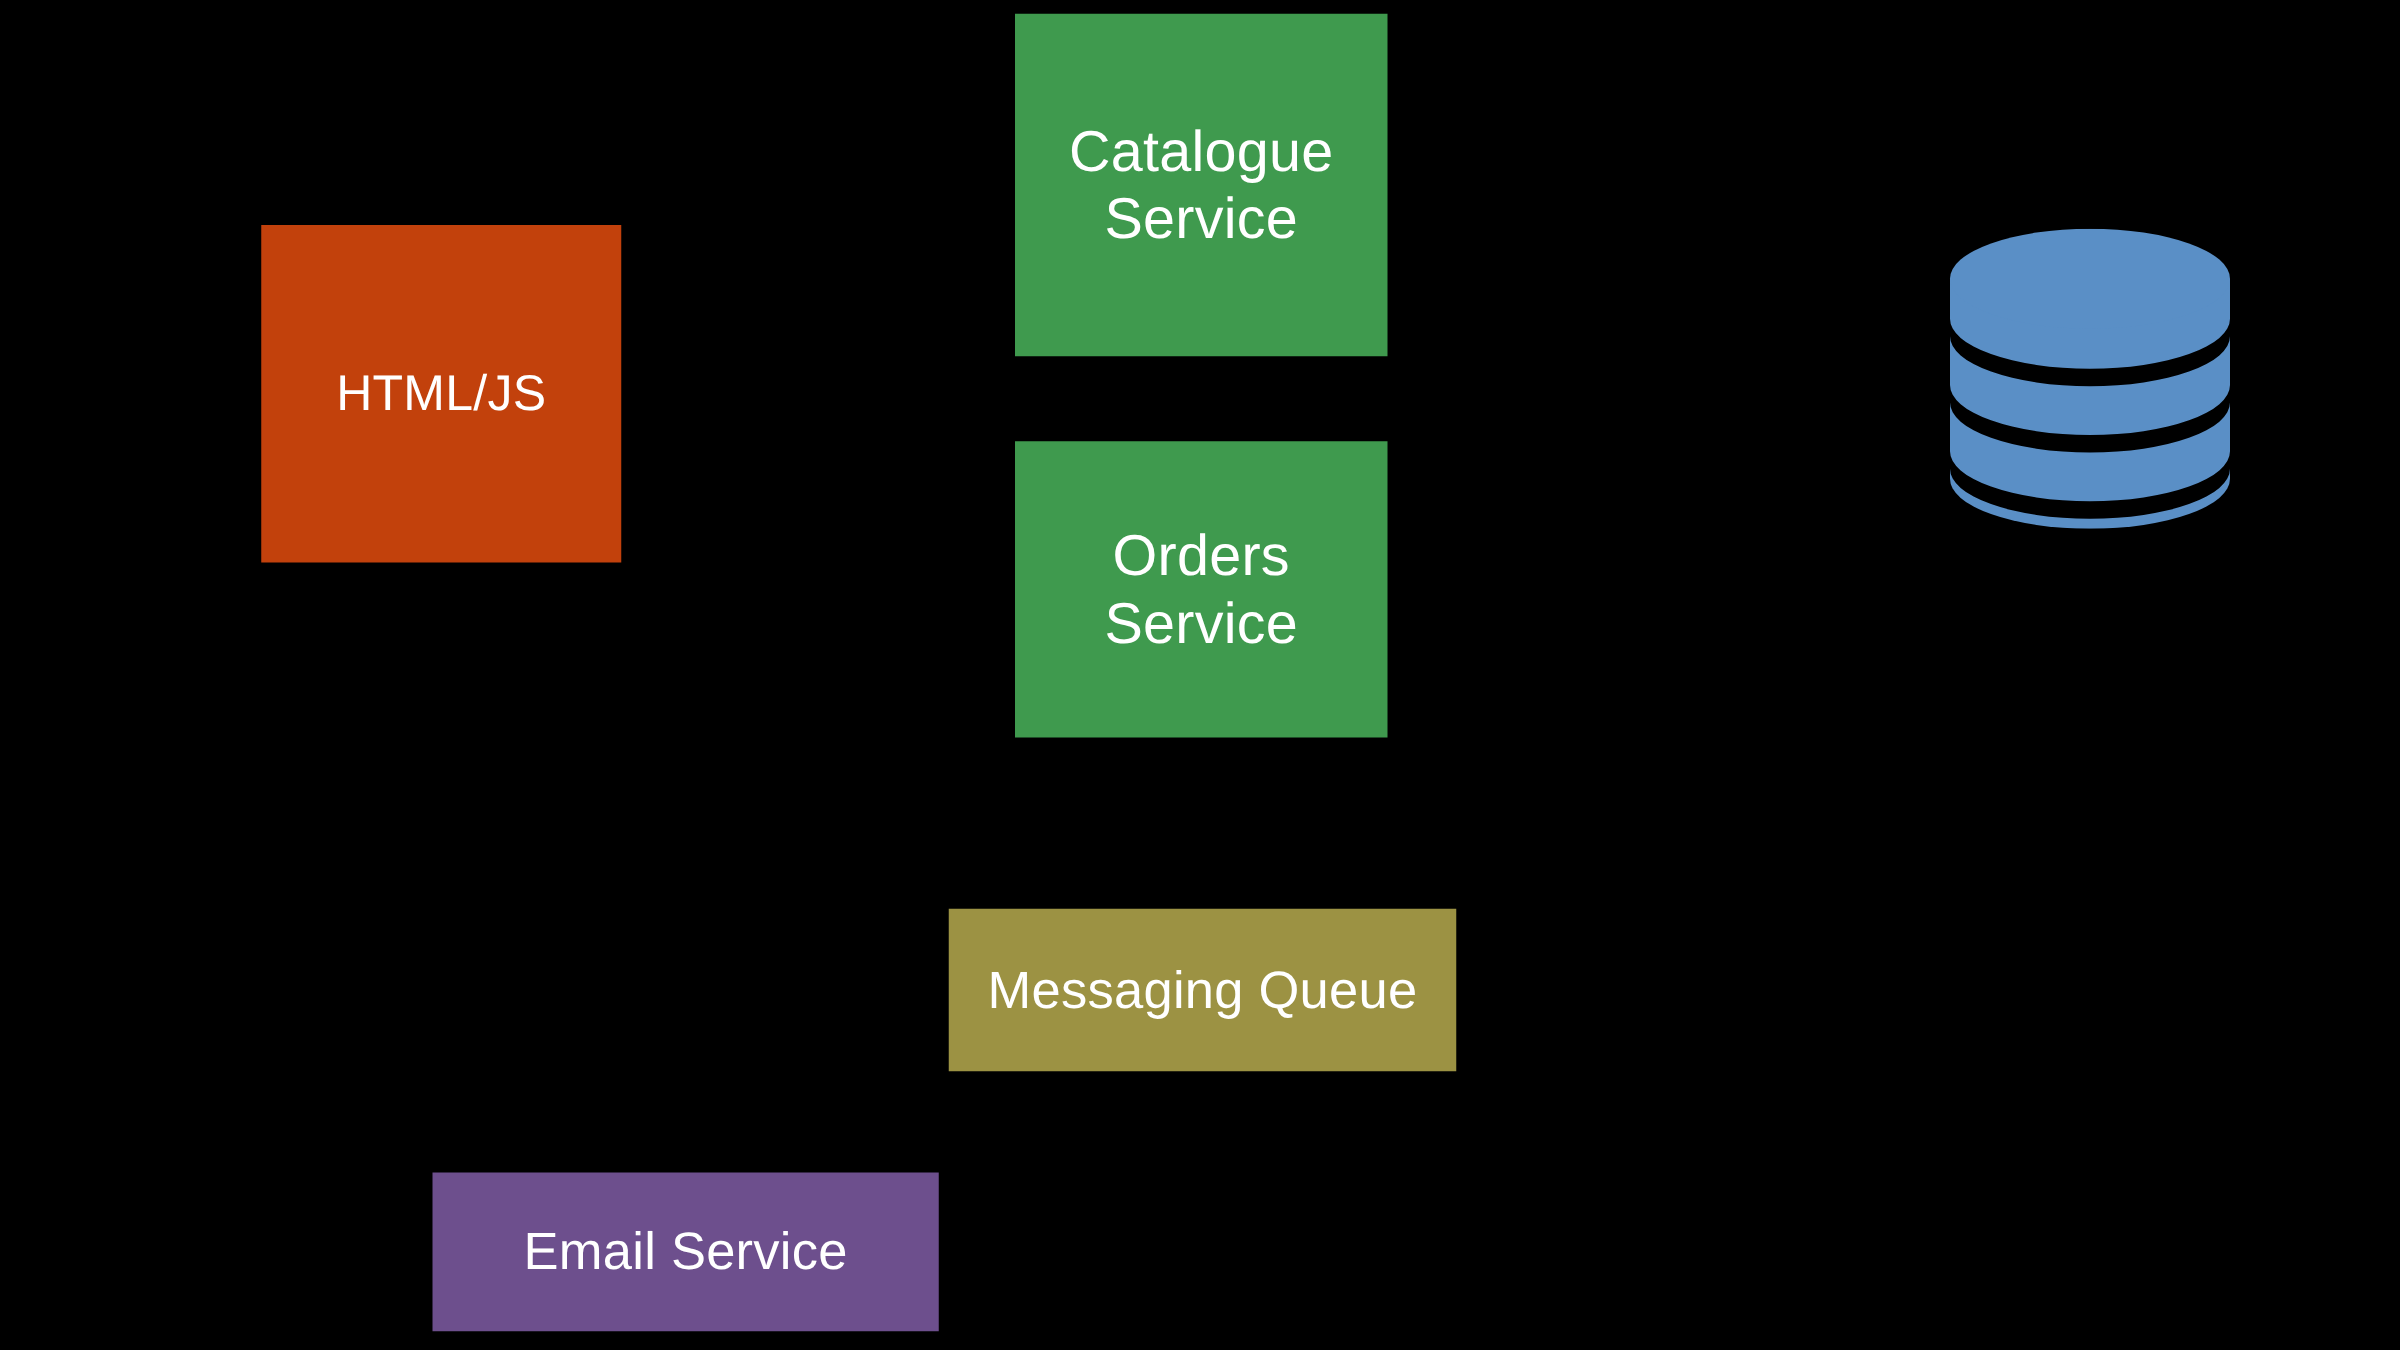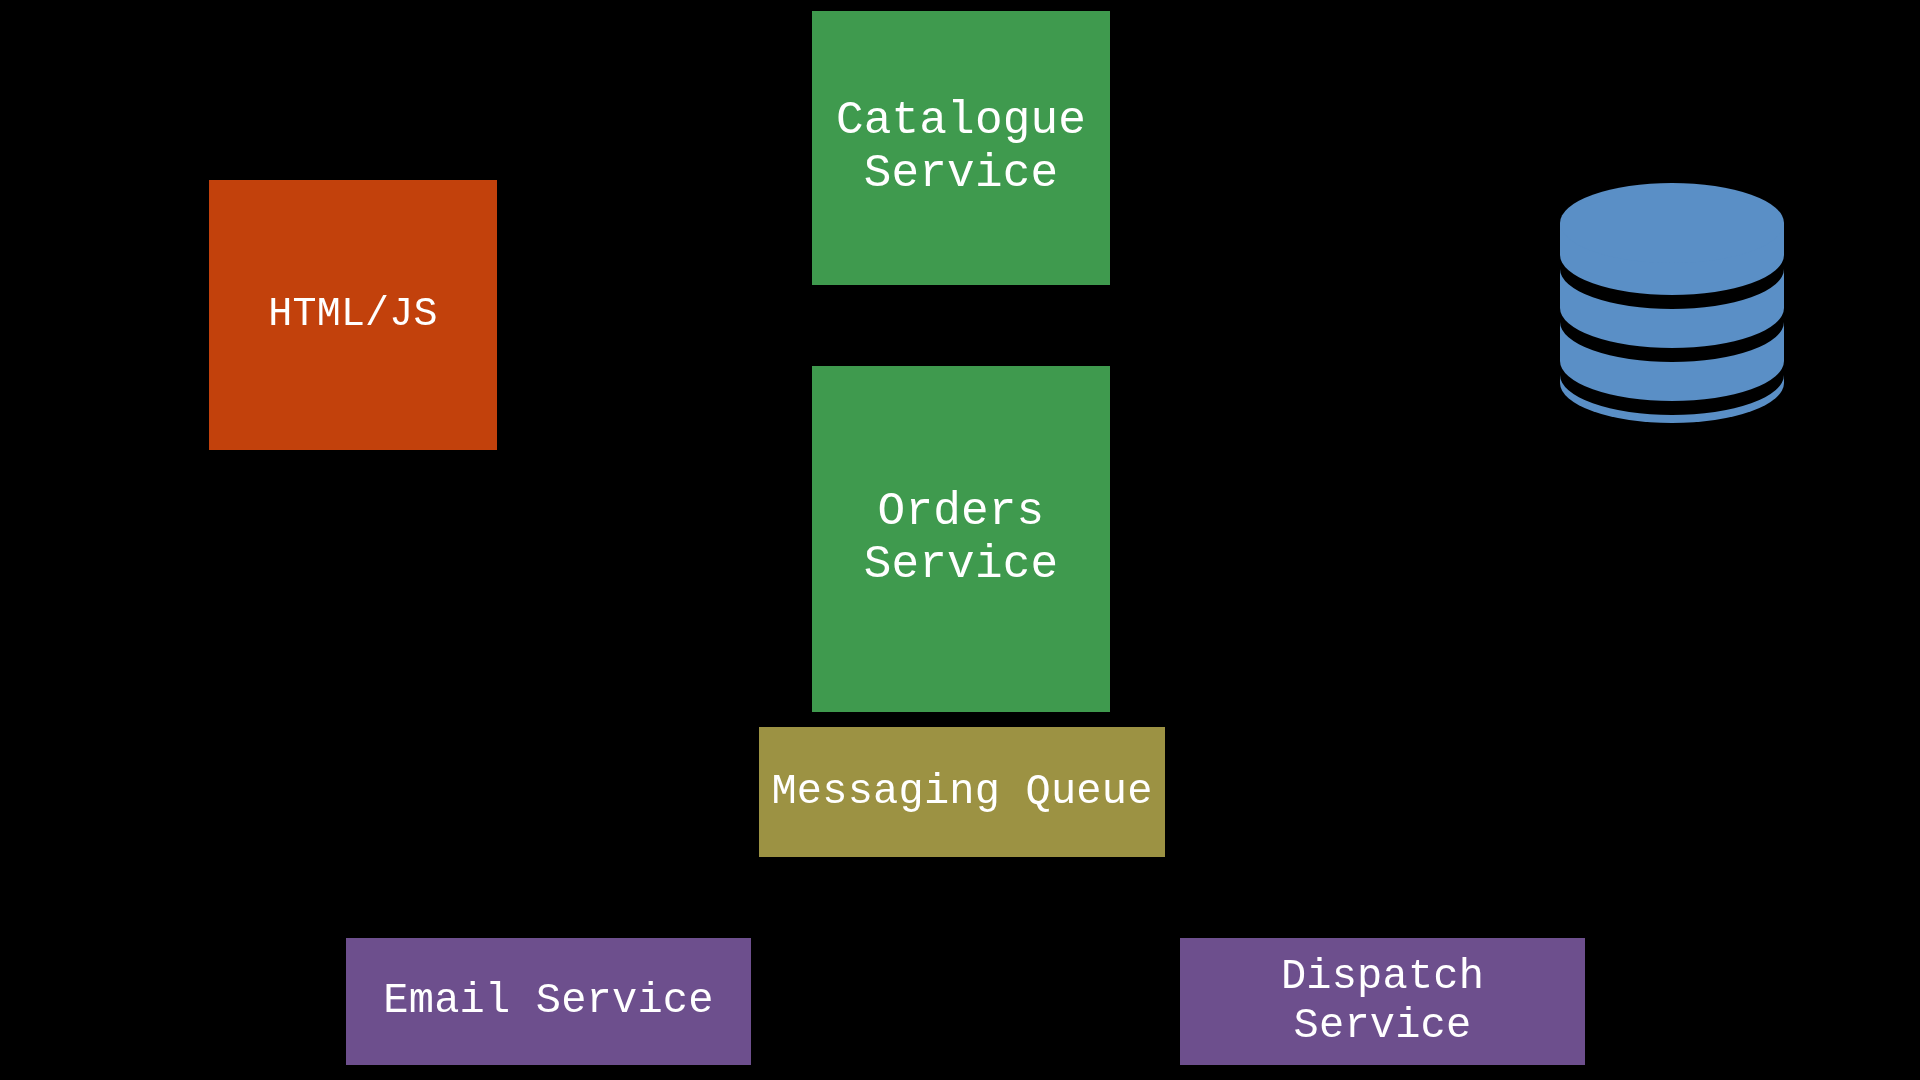--- a/index.html
+++ b/index.html
@@ -22,21 +22,21 @@
     background: #000000;
   }
 
   .node {
     position: absolute;
     display: flex;
     align-items: center;
     justify-content: center;
     text-align: center;
     color: #ffffff;
-    font-family: Liberation Mono, monospace;
+    font-family: Liberation Sans, sans-serif;
     font-weight: 400;
     line-height: 1.16;
     letter-spacing: 0.2px;
     box-sizing: border-box;
     -webkit-font-smoothing: antialiased;
   }
 
   .node-label {
     display: block;
     white-space: pre-line;
@@ -58,23 +58,23 @@
     left: 812px;
     top: 11px;
     width: 298px;
     height: 274px;
     background: #3f9a4e;
     font-size: 46px;
   }
 
   #node-orders-service {
     left: 812px;
-    top: 366px;
+    top: 353px;
     width: 298px;
-    height: 346px;
+    height: 237px;
     background: #3f9a4e;
     font-size: 46px;
   }
 
   #node-messaging-queue {
     left: 759px;
     top: 727px;
     width: 406px;
     height: 130px;
     background: #9c9243;
@@ -151,17 +151,14 @@
   </div>
 
   <div class="node" id="node-messaging-queue">
     <span class="node-label">Messaging Queue</span>
   </div>
 
   <div class="node" id="node-email-service">
     <span class="node-label">Email Service</span>
   </div>
 
-  <div class="node" id="node-dispatch-service">
-    <span class="node-label">Dispatch Service</span>
-  </div>
 
 </div>
 
 </body></html>

